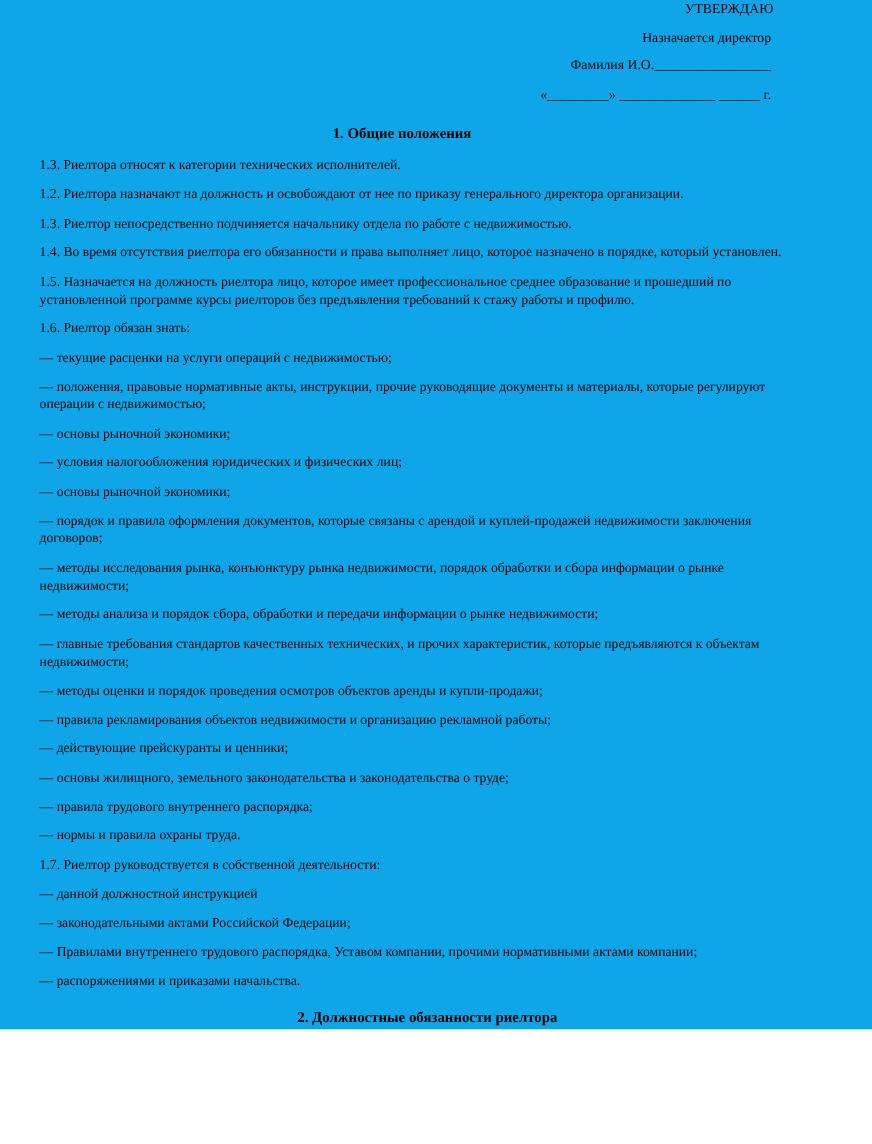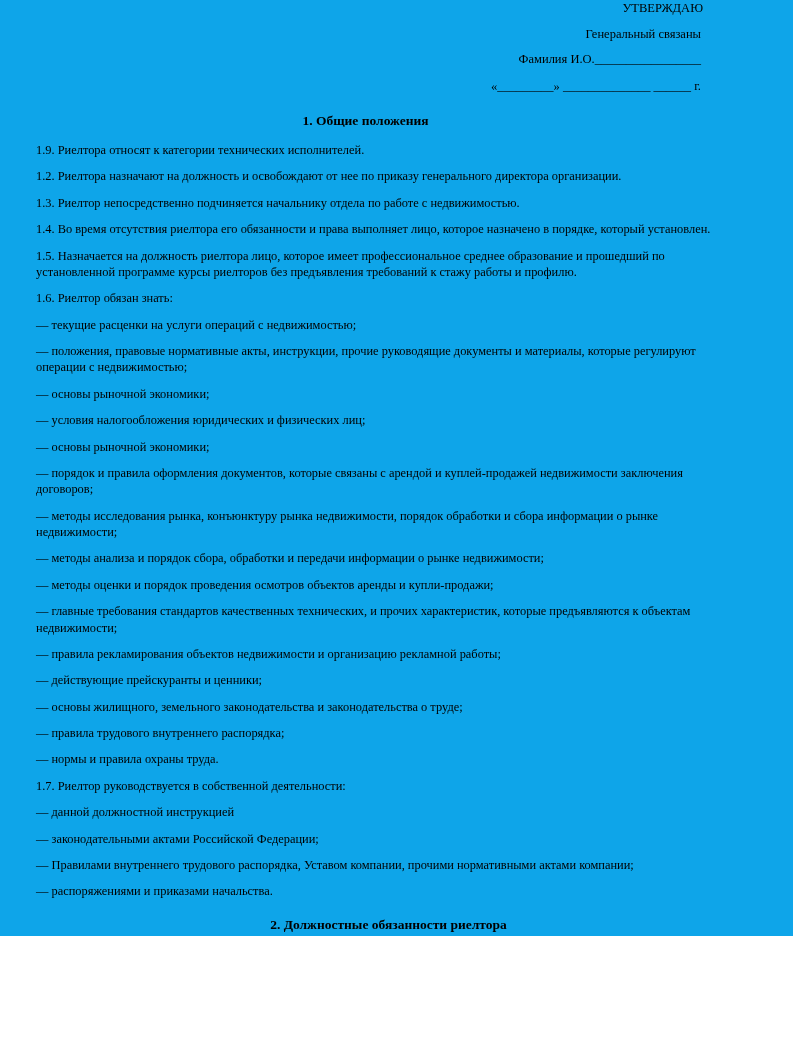--- a/index.html
+++ b/index.html
@@ -75,43 +75,43 @@
     padding-top: 10px;
   }
 </style>
 </head>
 <body>
 
 <div id="page">
 
   <div class="approval-block">
     <div class="approval-line l1">УТВЕРЖДАЮ</div>
-    <div class="approval-line l2">Генеральный связаны</div>
+    <div class="approval-line l2">Назначается директор</div>
     <div class="approval-line l3">Фамилия И.О._________________</div>
     <div class="approval-line l4">«_________» ______________ ______ г.</div>
   </div>
 
   <h2 class="section-heading h1">1. Общие положения</h2>
 
-  <p class="para first-after-heading">1.9. Риелтора относят к категории технических исполнителей.</p>
+  <p class="para first-after-heading">1.3. Риелтора относят к категории технических исполнителей.</p>
   <p class="para">1.2. Риелтора назначают на должность и освобождают от нее по приказу генерального директора организации.</p>
   <p class="para">1.3. Риелтор непосредственно подчиняется начальнику отдела по работе с недвижимостью.</p>
   <p class="para">1.4. Во время отсутствия риелтора его обязанности и права выполняет лицо, которое назначено в порядке, который установлен.</p>
   <p class="para">1.5. Назначается на должность риелтора лицо, которое имеет профессиональное среднее образование и прошедший по установленной программе курсы риелторов без предъявления требований к стажу работы и профилю.</p>
   <p class="para">1.6. Риелтор обязан знать:</p>
   <p class="para bullet">— текущие расценки на услуги операций с недвижимостью;</p>
   <p class="para bullet">— положения, правовые нормативные акты,  инструкции, прочие руководящие документы и материалы, которые регулируют операции с недвижимостью;</p>
   <p class="para bullet">— основы рыночной экономики;</p>
   <p class="para bullet">— условия налогообложения юридических и физических лиц;</p>
   <p class="para bullet">— основы рыночной экономики;</p>
   <p class="para bullet">— порядок и правила оформления документов, которые связаны с арендой и куплей-продажей недвижимости заключения договоров;</p>
   <p class="para bullet">— методы исследования рынка, конъюнктуру рынка недвижимости, порядок обработки и сбора информации о рынке недвижимости;</p>
   <p class="para bullet">— методы анализа и порядок сбора, обработки и передачи информации о рынке недвижимости;</p>
+  <p class="para bullet">— главные требования стандартов качественных технических, и прочих характеристик, которые предъявляются к объектам недвижимости;</p>
   <p class="para bullet">— методы оценки и порядок проведения осмотров объектов аренды и купли-продажи;</p>
-  <p class="para bullet">— главные требования стандартов качественных технических, и прочих характеристик, которые предъявляются к объектам недвижимости;</p>
   <p class="para bullet">— правила рекламирования объектов недвижимости и организацию рекламной работы;</p>
   <p class="para bullet">— действующие прейскуранты и ценники;</p>
   <p class="para bullet">— основы жилищного, земельного законодательства и законодательства о труде;</p>
   <p class="para bullet">— правила трудового внутреннего распорядка;</p>
   <p class="para bullet">— нормы и правила охраны труда.</p>
   <p class="para">1.7. Риелтор руководствуется в собственной деятельности:</p>
   <p class="para bullet">— данной должностной инструкцией</p>
   <p class="para bullet">— законодательными актами Российской Федерации;</p>
   <p class="para bullet">— Правилами внутреннего трудового распорядка, Уставом компании, прочими нормативными актами компании;</p>
   <p class="para bullet">— распоряжениями и приказами начальства.</p>

